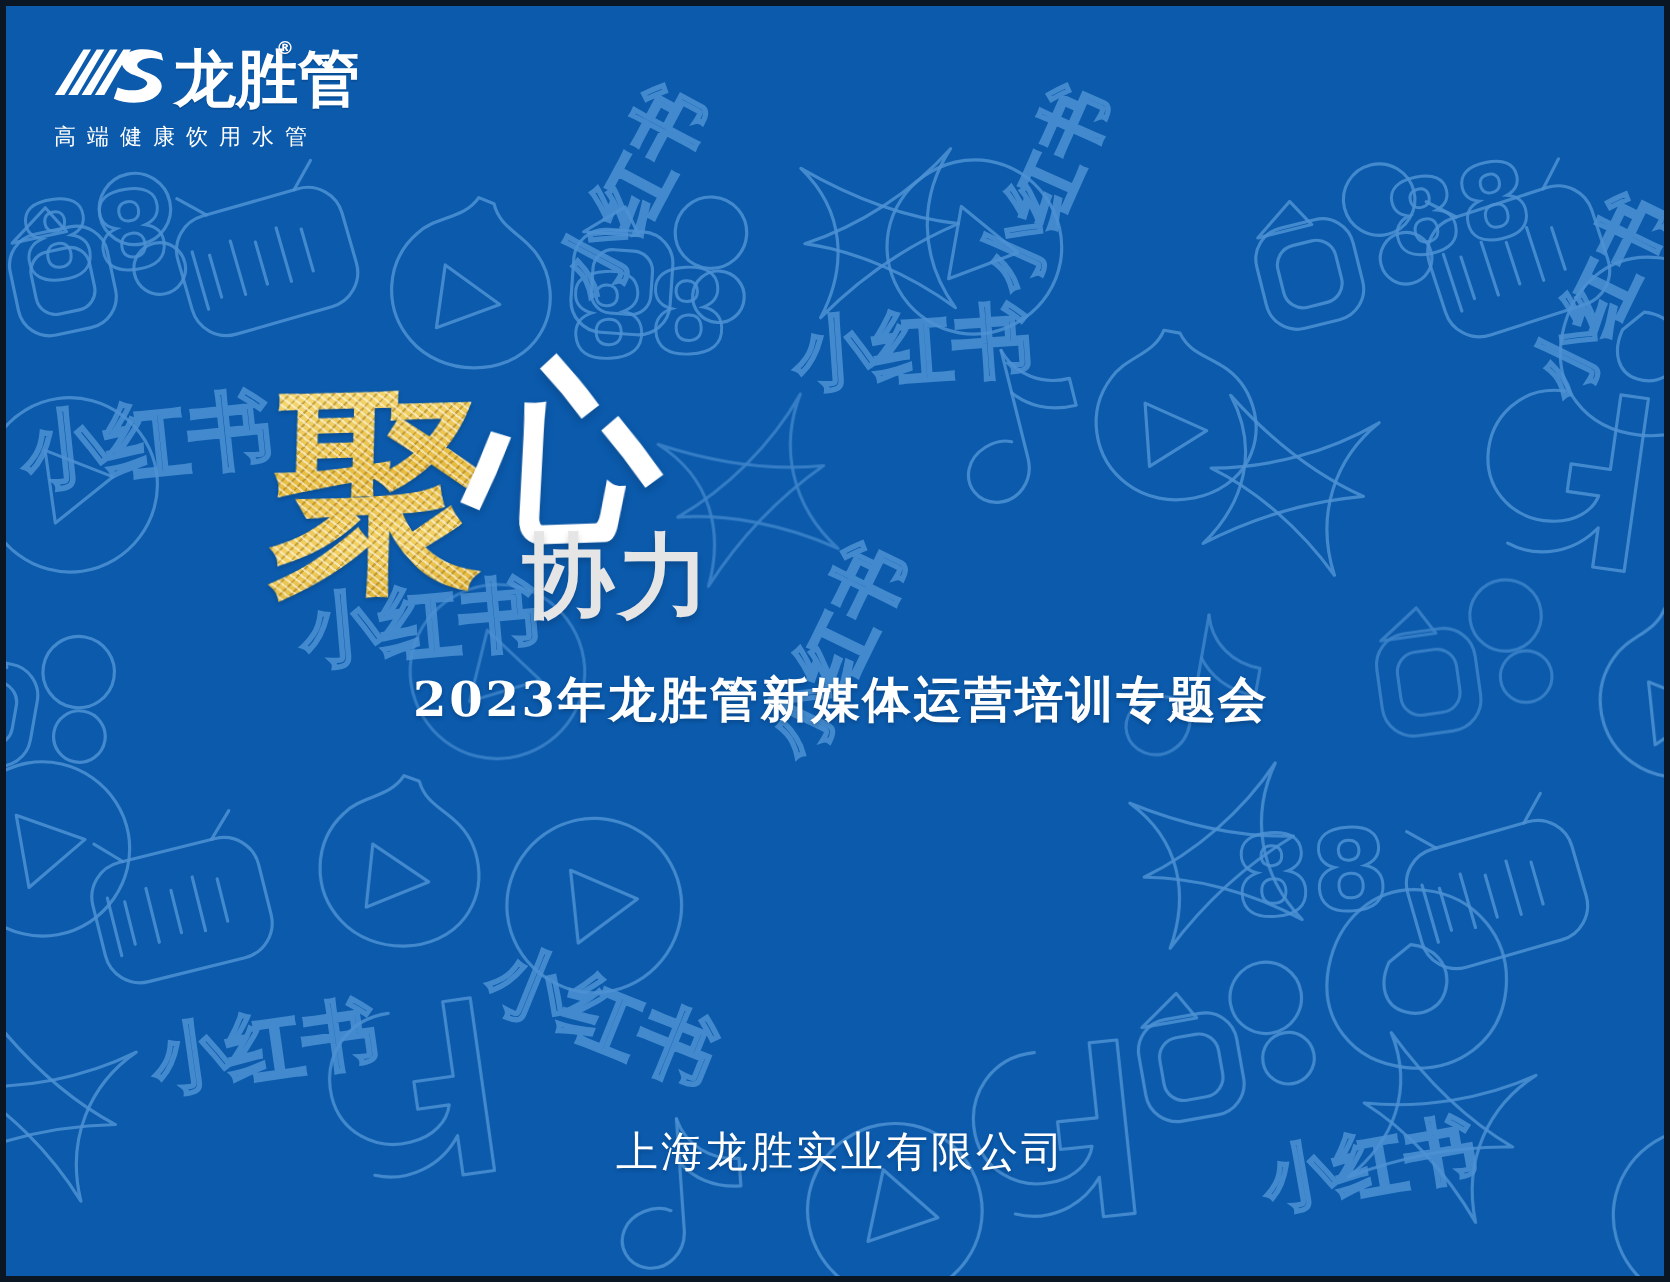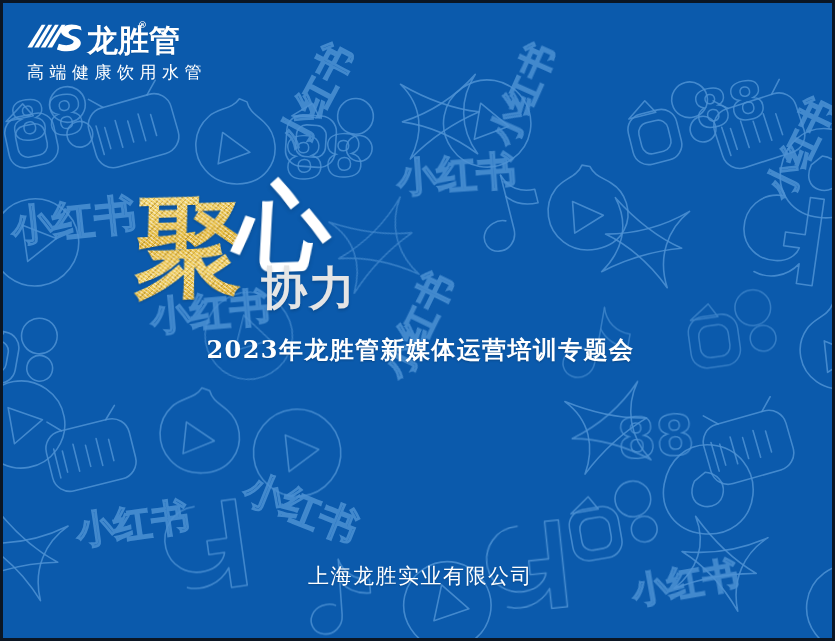--- a/index.html
+++ b/index.html
@@ -93,21 +93,21 @@
     top: -2px;
     font-size: 9px;
     font-weight: 700;
     line-height: 9px;
     color: #ffffff;
   }
   #logo-tagline {
     margin-top: 4px;
     color: #ffffff;
     font-family: "DejaVu Sans", "Liberation Sans", sans-serif;
-    font-size: 17px;
+    font-size: 11px;
     font-weight: 500;
     letter-spacing: 5.5px;
     white-space: nowrap;
     padding-left: 2px;
   }
 
   
   #headline-block {
     position: absolute;
     left: 0;

